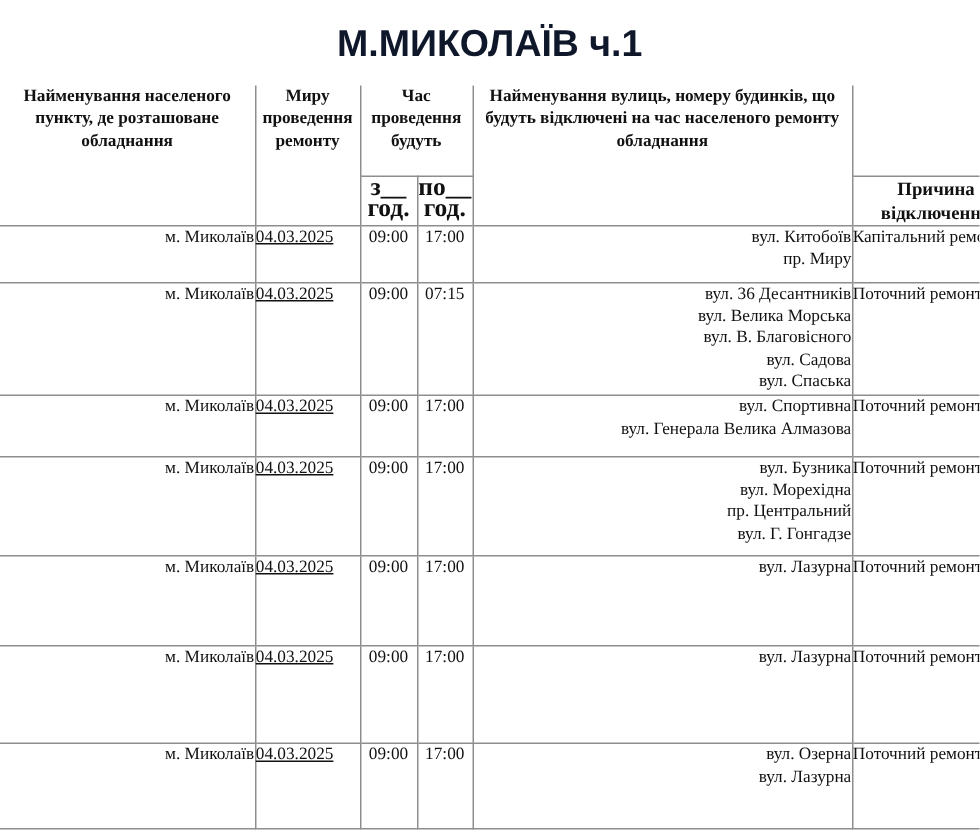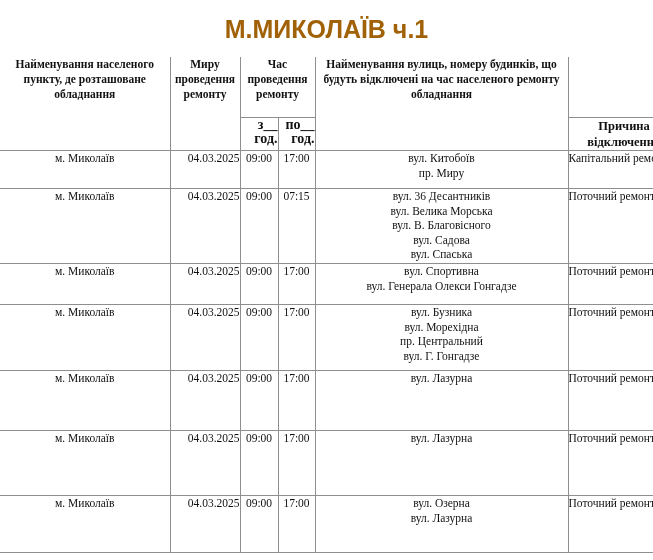--- a/index.html
+++ b/index.html
@@ -16,21 +16,21 @@
     position: relative;
   }
 
   
   .page-title {
     text-align: center;
     font-family: "Liberation Sans", "DejaVu Sans", sans-serif;
     font-size: 25px;
     font-weight: bold;
     letter-spacing: 0px;
-    color: #a16207;
+    color: #0f172a;
     margin: 0;
     padding-top: 14px;
     line-height: 30px;
   }
 
   
   .table-wrap {
     position: absolute;
     left: 0;
     top: 57px;
@@ -66,47 +66,47 @@
     font-weight: bold;
     font-size: 11.5px;
     line-height: 15px;
     text-align: center;
     vertical-align: middle;
     padding: 4px 4px;
     color: #111111;
   }
   th.hcell.big { font-size: 11.5px; text-align: center; }
   th.sub {
-    font-size: 14px;
+    font-size: 17px;
     font-weight: bold;
-    text-align: right;
+    text-align: center;
     vertical-align: bottom;
     padding: 2px 5px 4px 5px;
     line-height: 14px;
   }
   th.reason-head {
     font-size: 12.5px;
     line-height: 16px;
     vertical-align: bottom;
     padding-bottom: 3px;
   }
 
   
   td.cell {
     font-size: 11.5px;
     line-height: 14.5px;
     padding: 6px 6px 6px 7px;
     vertical-align: top;
     white-space: pre-line;
   }
-  td.c-place   { text-align: center; padding-left: 7px; vertical-align: middle; }
-  td.c-date    { text-align: right; vertical-align: middle; }
+  td.c-place   { text-align: right; padding-left: 7px; vertical-align: middle; }
+  td.c-date    { text-align: left; vertical-align: middle; text-decoration: underline; }
   td.c-from,
   td.c-to      { text-align: center; vertical-align: middle; }
-  td.c-streets { text-align: center; margin-left: 44px; }
+  td.c-streets { text-align: right; margin-left: 44px; }
   td.c-reason  { text-align: left; }
 
   
   col.w-place   { width: 170px; }
   col.w-date    { width: 70px;  }
   col.w-from    { width: 38px;  }
   col.w-to      { width: 37px;  }
   col.w-streets { width: 253px; }
   col.w-reason  { width: 112px; }
 
@@ -131,21 +131,21 @@
       <col class="w-date">
       <col class="w-from">
       <col class="w-to">
       <col class="w-streets">
       <col class="w-reason">
     </colgroup>
     <thead>
       <tr>
         <th class="hcell big" rowspan="2">Найменування населеного пункту, де розташоване обладнання</th>
         <th class="hcell" rowspan="2">Миру проведення ремонту</th>
-        <th class="hcell" colspan="2">Час проведення ремонту</th>
+        <th class="hcell" colspan="2">Час проведення будуть</th>
         <th class="hcell big" rowspan="2">Найменування вулиць, номеру будинків, що будуть відключені на час населеного ремонту обладнання</th>
         <th class="spacer-top"></th>
       </tr>
       <tr>
         <th class="sub">з__ год.</th>
         <th class="sub">по__ год.</th>
         <th class="hcell reason-head">Причина відключення</th>
       </tr>
     </thead>
     <tbody id="table-body">
@@ -169,21 +169,21 @@
 вул. Садова
 вул. Спаська</td>
           <td class="cell c-reason">Поточний ремонт</td>
         </tr>
         <tr style="height: 41px;">
           <td class="cell c-place">м. Миколаїв</td>
           <td class="cell c-date">04.03.2025</td>
           <td class="cell c-from">09:00</td>
           <td class="cell c-to">17:00</td>
           <td class="cell c-streets">вул. Спортивна
-вул. Генерала Олекси Гонгадзе</td>
+вул. Генерала Велика Алмазова</td>
           <td class="cell c-reason">Поточний ремонт</td>
         </tr>
         <tr style="height: 66px;">
           <td class="cell c-place">м. Миколаїв</td>
           <td class="cell c-date">04.03.2025</td>
           <td class="cell c-from">09:00</td>
           <td class="cell c-to">17:00</td>
           <td class="cell c-streets">вул. Бузника
 вул. Морехідна
 пр. Центральний

